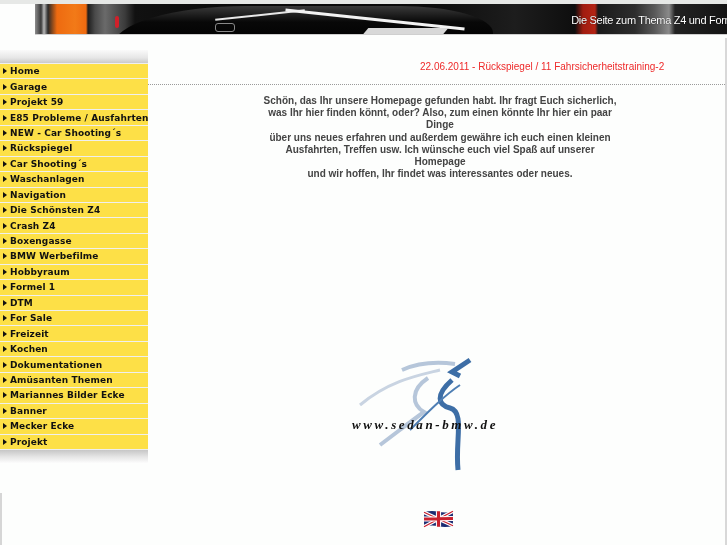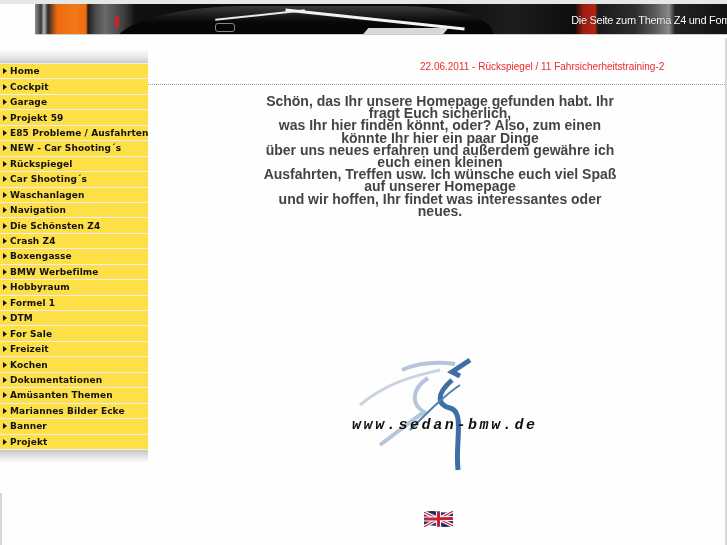--- a/index.html
+++ b/index.html
@@ -50,28 +50,28 @@
     .rightline { position: absolute; right: 0; top: 38px; width: 2px; height: 507px; background: #d8d8d8; }
 
     .news {
       position: absolute; left: 420px; top: 61px; font-size: 10px; color: #ee2a2a;
       font-family: "Liberation Sans", sans-serif; white-space: nowrap; cursor: pointer;
     }
     .dotline { position: absolute; left: 148px; top: 84px; width: 577px; border-top: 1px dotted #9a9a9a; }
 
     .intro {
       position: absolute; left: 262px; top: 95px; width: 356px; text-align: center;
-      font-size: 14px; line-height: 12.2px; color: #444; font-weight: bold;
+      font-size: 10px; line-height: 12.2px; color: #444; font-weight: bold;
       font-family: "Liberation Sans", sans-serif;
     }
 
     .logo { position: absolute; left: 340px; top: 350px; width: 200px; height: 130px; }
     .logo-text {
-      position: absolute; left: 12px; top: 67px; font-size: 15px; font-weight: bold; font-style: italic;
-      color: #111; letter-spacing: 2.6px; font-family: Liberation Mono, monospace; white-space: nowrap;
+      position: absolute; left: 12px; top: 67px; font-size: 13px; font-weight: bold; font-style: italic;
+      color: #111; letter-spacing: 2.6px; font-family: Liberation Serif, serif; white-space: nowrap;
     }
 
     .flag { position: absolute; left: 423px; top: 510px; width: 31px; height: 18px; cursor: pointer; }
   </style>
 </head>
 <body>
 
 <div class="topstrip"></div>
 
 <div class="banner">
@@ -86,24 +86,20 @@
 
 <div class="sidebar">
   <div class="side-head"></div>
   <ul class="nav" id="nav">
       <li class="nav-item">
         <span class="nav-arrow"></span>
         <span>Home</span>
       </li>
       <li class="nav-item">
         <span class="nav-arrow"></span>
-        <span>Cockpit</span>
-      </li>
-      <li class="nav-item">
-        <span class="nav-arrow"></span>
         <span>Garage</span>
       </li>
       <li class="nav-item">
         <span class="nav-arrow"></span>
         <span>Projekt 59</span>
       </li>
       <li class="nav-item">
         <span class="nav-arrow"></span>
         <span>E85 Probleme / Ausfahrten</span>
       </li>
@@ -175,20 +171,24 @@
         <span class="nav-arrow"></span>
         <span>Amüsanten Themen</span>
       </li>
       <li class="nav-item">
         <span class="nav-arrow"></span>
         <span>Mariannes Bilder Ecke</span>
       </li>
       <li class="nav-item">
         <span class="nav-arrow"></span>
         <span>Banner</span>
+      </li>
+      <li class="nav-item">
+        <span class="nav-arrow"></span>
+        <span>Mecker Ecke</span>
       </li>
       <li class="nav-item">
         <span class="nav-arrow"></span>
         <span>Projekt</span>
       </li>
     </ul>
   <div class="side-foot"></div>
 </div>
 
 <div class="leftline"></div>

